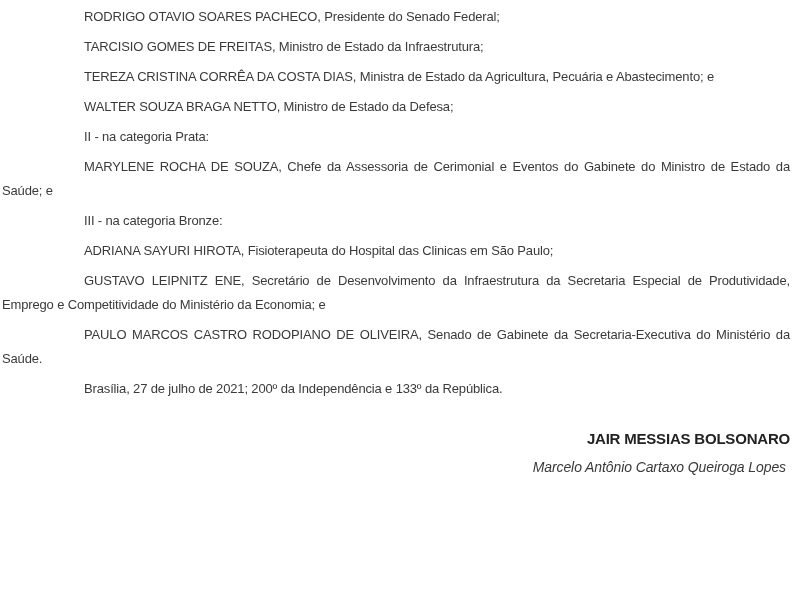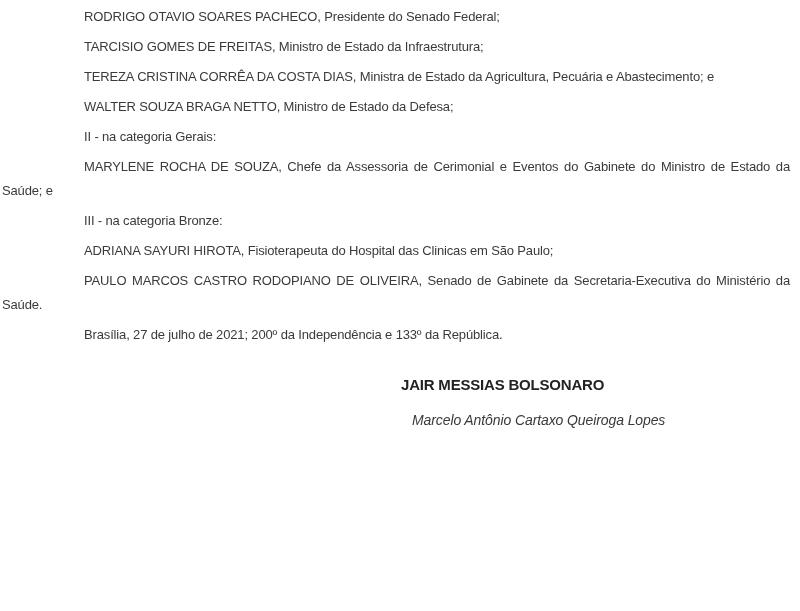--- a/index.html
+++ b/index.html
@@ -22,50 +22,52 @@
     font-size: 13px;
     line-height: 24px;
     letter-spacing: -0.15px;
     text-align: justify;
     text-indent: 82px;
     color: #3a3a3a;
   }
   .signature-block {
     margin-top: 26px;
     margin-left: 399px;
+    text-align: right;
   }
   .sig-president {
     margin: 0;
     font-size: 15px;
     font-weight: bold;
     letter-spacing: -0.2px;
     line-height: 24px;
     color: #222222;
   }
   .sig-minister {
-    margin: 11px;
+    margin: 4px;
     font-size: 14px;
     font-style: italic;
     letter-spacing: -0.1px;
     line-height: 24px;
     color: #3a3a3a;
   }
 </style>
 </head>
 <body>
 
 <main class="doc">
   <p class="para">RODRIGO OTAVIO SOARES PACHECO, Presidente do Senado Federal;</p>
   <p class="para">TARCISIO GOMES DE FREITAS, Ministro de Estado da Infraestrutura;</p>
   <p class="para">TEREZA CRISTINA CORRÊA DA COSTA DIAS, Ministra de Estado da Agricultura, Pecuária e Abastecimento; e</p>
   <p class="para">WALTER SOUZA BRAGA NETTO, Ministro de Estado da Defesa;</p>
-  <p class="para">II - na categoria Gerais:</p>
+  <p class="para">II - na categoria Prata:</p>
   <p class="para">MARYLENE ROCHA DE SOUZA, Chefe da Assessoria de Cerimonial e Eventos do Gabinete do Ministro de Estado da Saúde; e</p>
   <p class="para">III - na categoria Bronze:</p>
   <p class="para">ADRIANA SAYURI HIROTA, Fisioterapeuta do Hospital das Clinicas em São Paulo;</p>
+  <p class="para">GUSTAVO LEIPNITZ ENE, Secretário de Desenvolvimento da Infraestrutura da Secretaria Especial de Produtividade, Emprego e Competitividade do Ministério da Economia; e</p>
   <p class="para">PAULO MARCOS CASTRO RODOPIANO DE OLIVEIRA, Senado de Gabinete da Secretaria-Executiva do Ministério da Saúde.</p>
   <p class="para">Brasília, 27 de julho de 2021; 200º da Independência e 133º da República.</p>
 
   <div class="signature-block">
     <p class="sig-president">JAIR MESSIAS BOLSONARO</p>
     <p class="sig-minister">Marcelo Antônio Cartaxo Queiroga Lopes</p>
   </div>
 </main>
 
 </body></html>

